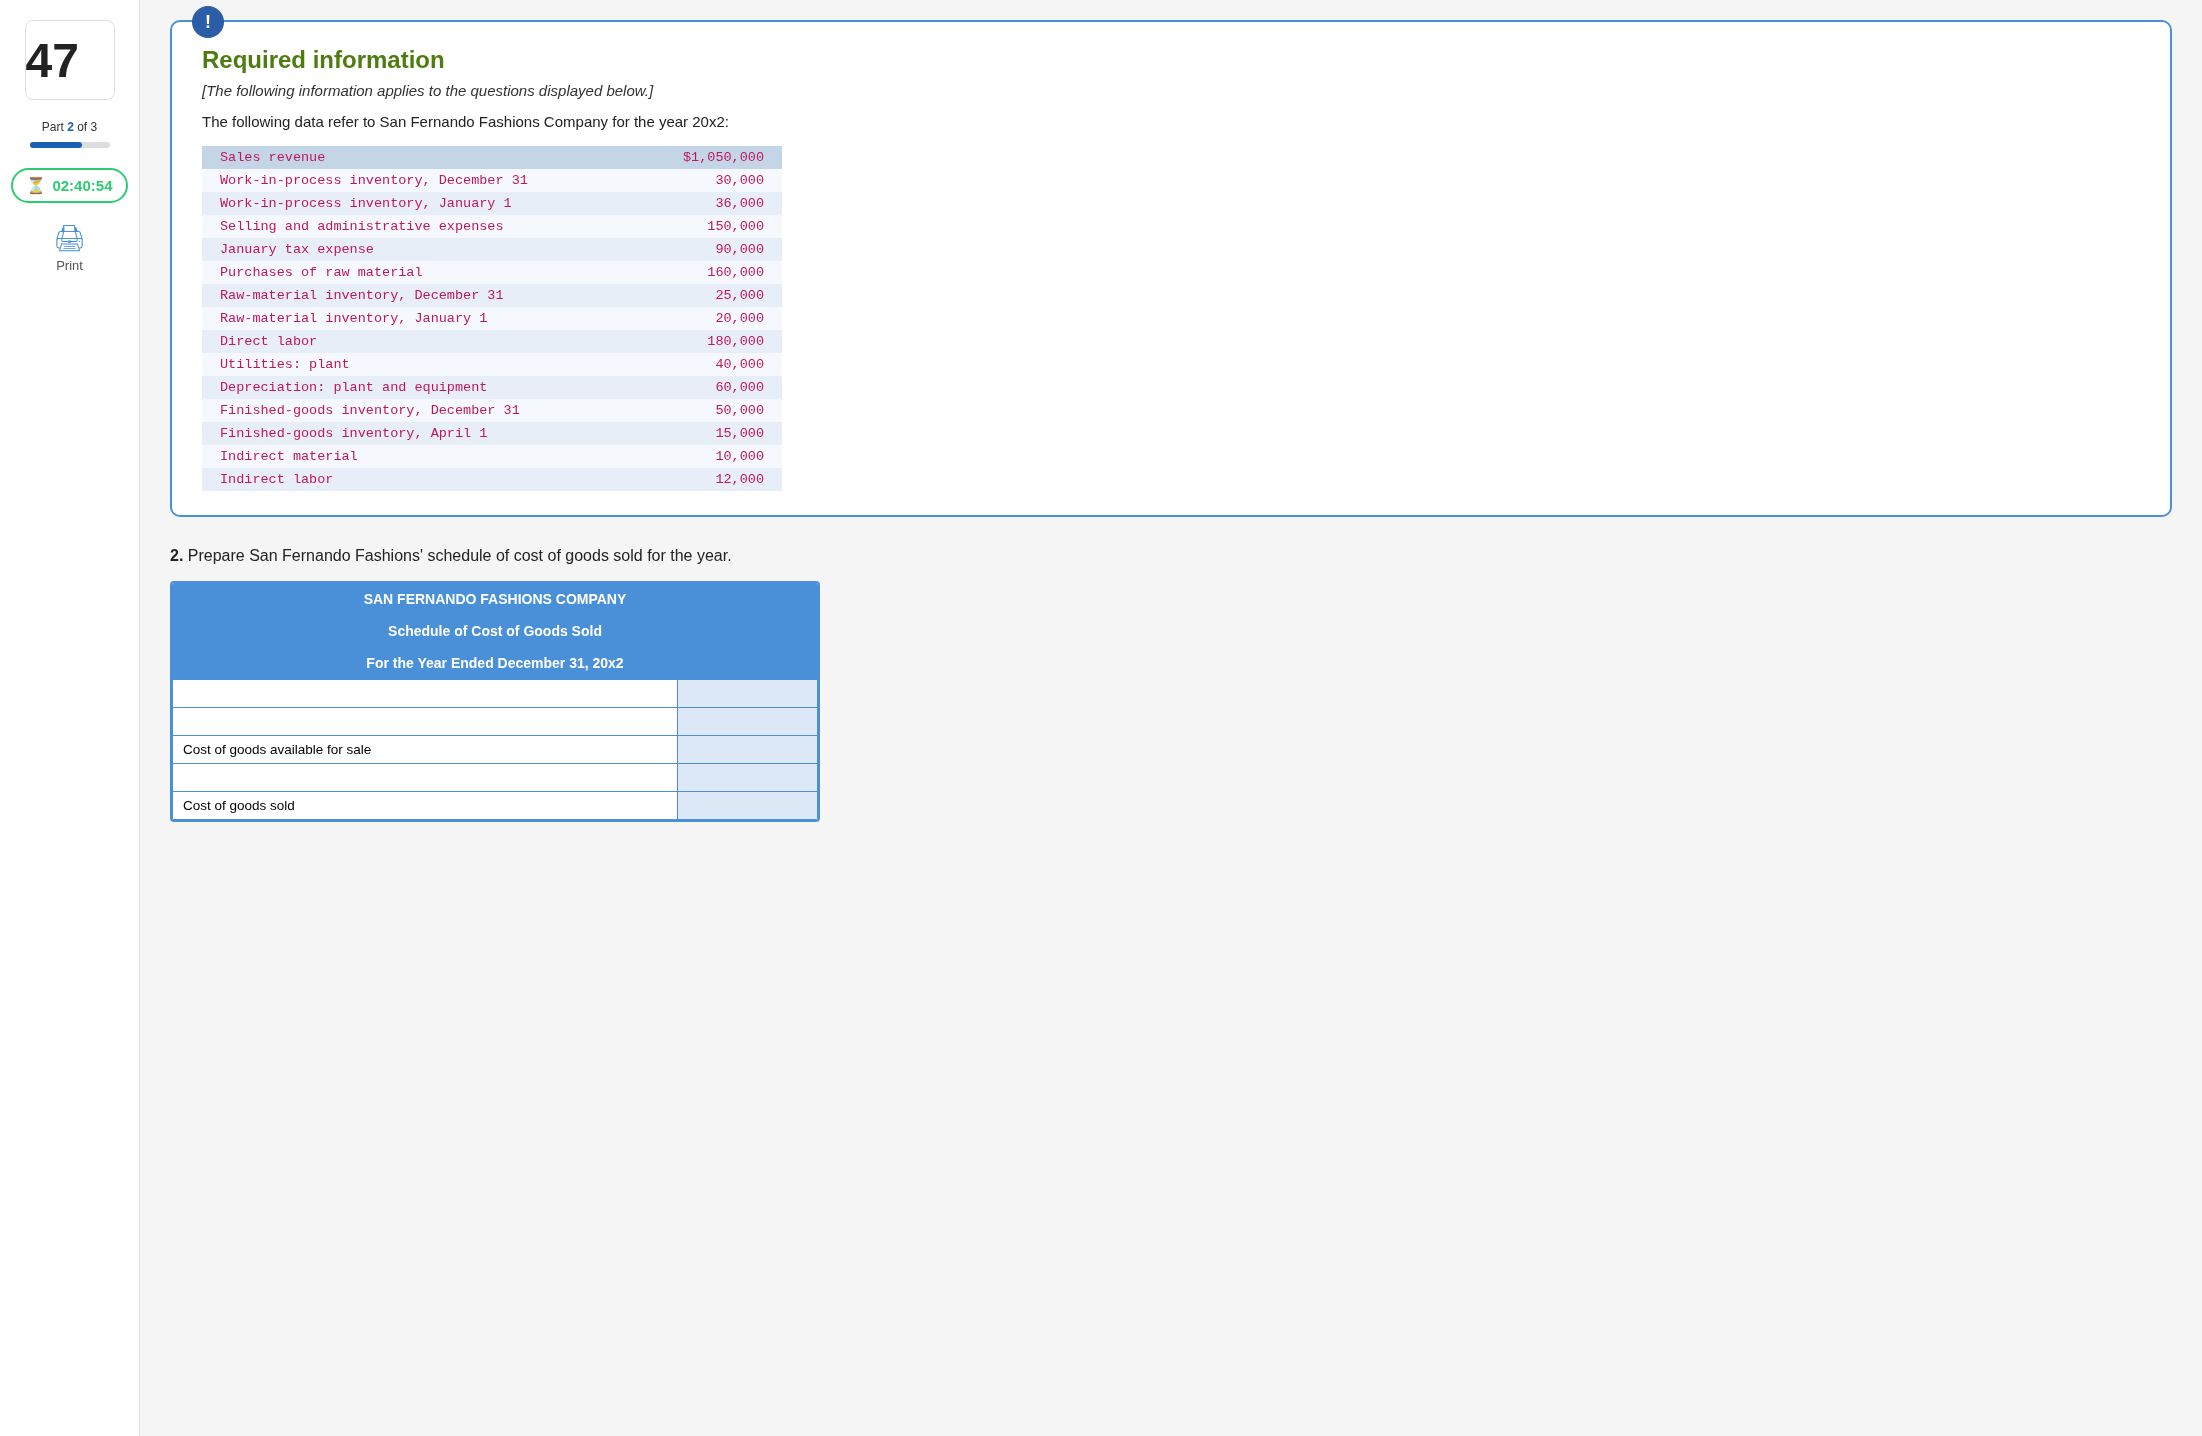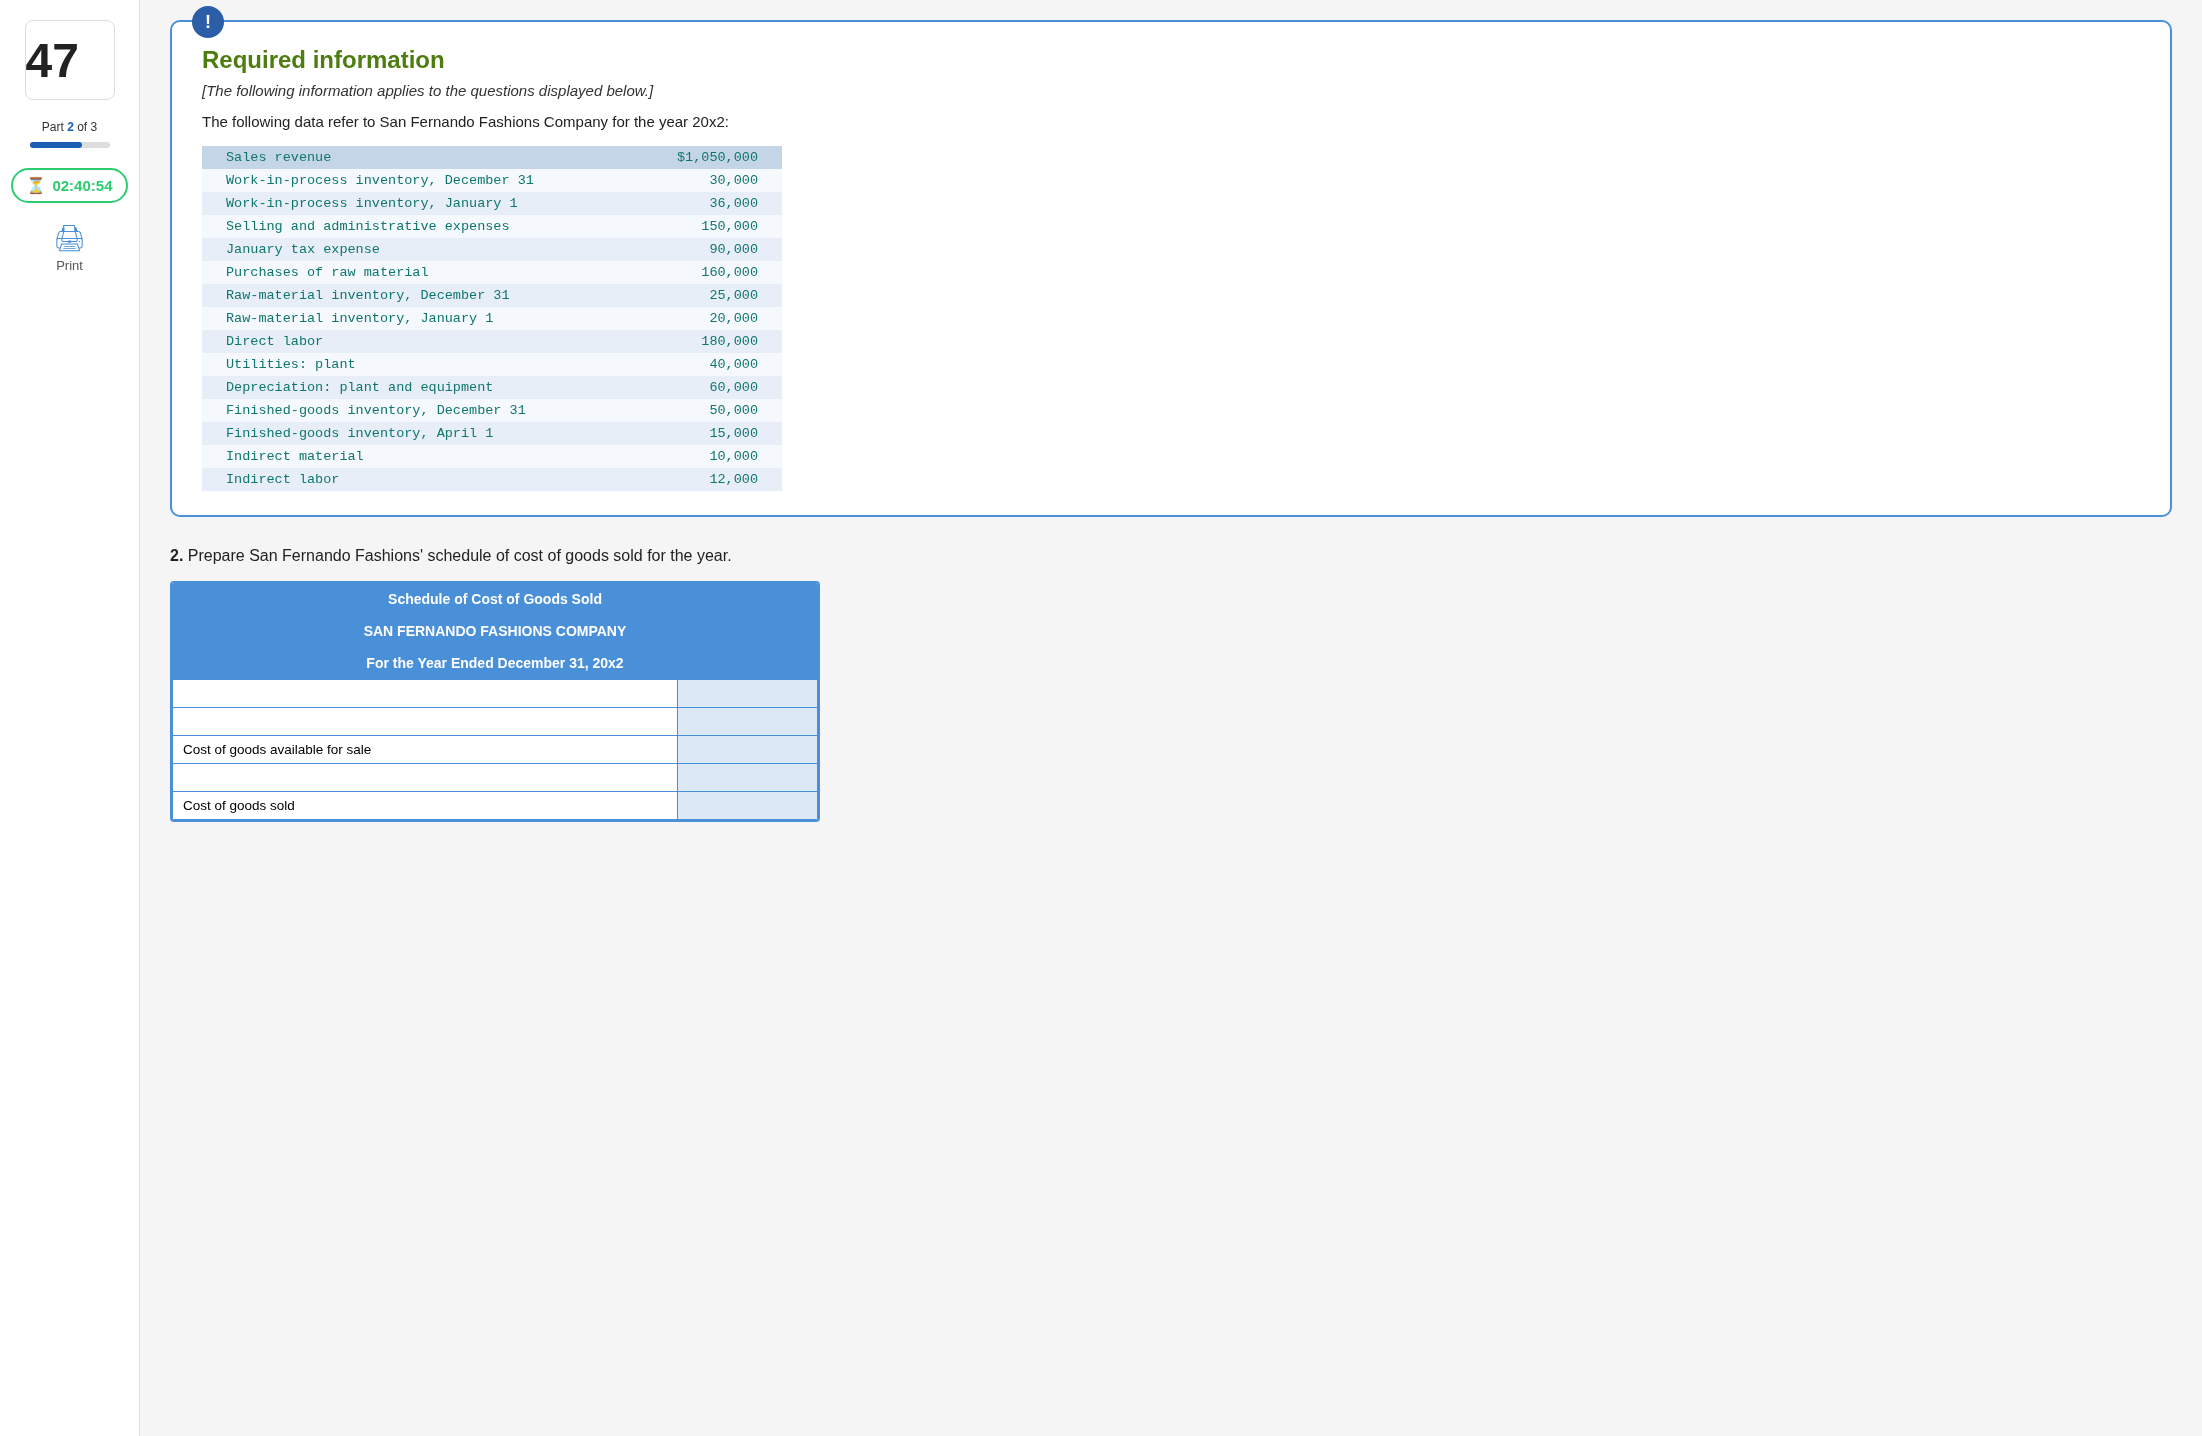--- a/index.html
+++ b/index.html
@@ -143,22 +143,22 @@
       font-size: 13.5px;
       border-collapse: collapse;
     }
     .data-table tr:nth-child(odd) {
       background: #e8eef7;
     }
     .data-table tr:nth-child(even) {
       background: #f5f8fd;
     }
     .data-table td {
-      padding: 4px 24px;
-      color: #0f766e;
+      padding: 4px 18px;
+      color: #be185d;
     }
     .data-table td:last-child {
       text-align: right;
       min-width: 110px;
     }
     .data-table-header {
       background: #c5d5e8 !important;
     }
 
     .question-section {
@@ -324,22 +324,22 @@
     </table>
   </div>
 
   <div class="question-section">
     <div class="question-text">
       <strong>2.</strong>
       <span>Prepare San Fernando Fashions' schedule of cost of goods sold for the year.</span>
     </div>
 
     <div class="answer-table-wrapper">
+      <div class="answer-table-header">SAN FERNANDO FASHIONS COMPANY</div>
       <div class="answer-table-header">Schedule of Cost of Goods Sold</div>
-      <div class="answer-table-header">SAN FERNANDO FASHIONS COMPANY</div>
       <div class="answer-table-header">For the Year Ended December 31, 20x2</div>
 
       <table class="answer-table">
         <tbody id="answer-table-body">
             <tr>
               <td class="label-cell"><input type="text" style=""></td>
               <td class="input-cell"><input type="text" style=""></td>
             </tr>
             <tr>
               <td class="label-cell"><input type="text" style=""></td>

